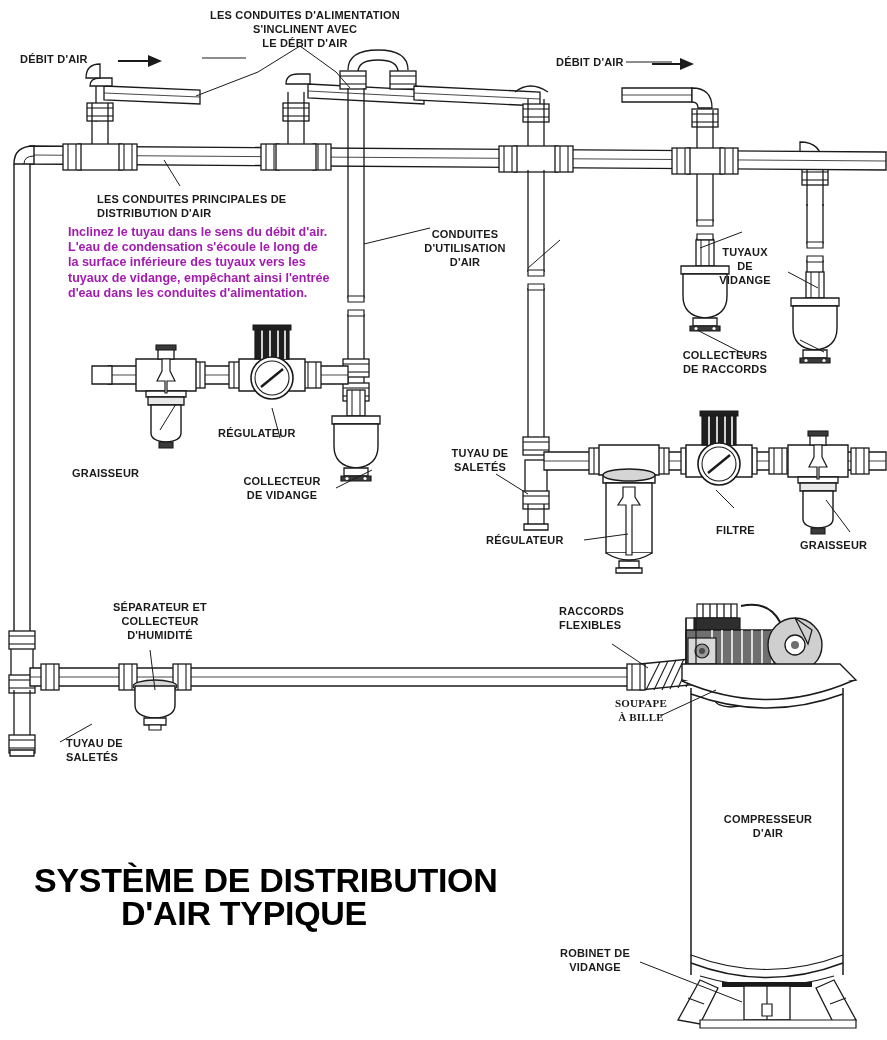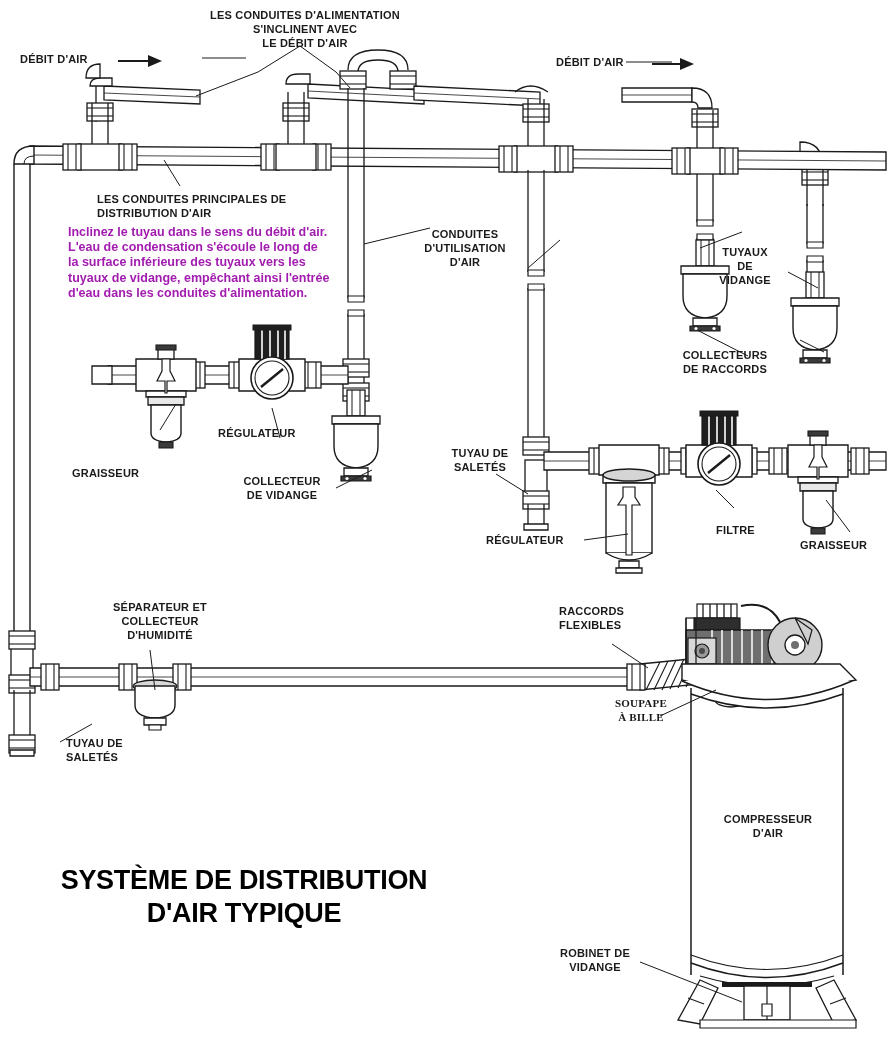--- a/index.html
+++ b/index.html
@@ -5,21 +5,21 @@
   html,body{margin:0;padding:0;background:#ffffff;}
   body{width:887px;height:1040px;font-family:"Liberation Sans",sans-serif;color:#000;}
   #stage{position:relative;width:887px;height:1040px;overflow:hidden;background:#fff;}
   svg{display:block;}
   .lbl{position:absolute;font-family:"Liberation Sans",sans-serif;font-weight:bold;
        font-size:11px;line-height:14px;color:#1a1a1a;letter-spacing:.2px;white-space:pre;}
   .lbl.c{text-align:center;}
   .body-txt{position:absolute;font-family:"Liberation Sans",sans-serif;font-size:12.5px;
        line-height:15.2px;color:#a21caf;font-weight:bold;white-space:pre;}
   #title{position:absolute;font-family:"Liberation Sans",sans-serif;font-weight:bold;
-       font-size:27px;line-height:33px;letter-spacing:-.3px;color:#000;white-space:pre;}
+       font-size:34px;line-height:33px;letter-spacing:-.3px;color:#000;white-space:pre;}
 </style>
 </head>
 <body>
 
 <div id="stage">
 
 <svg width="887" height="1040" viewBox="0 0 887 1040">
   <defs>
     <g id="coupling-h">
       <rect x="-9" y="-13" width="18" height="26" fill="#fff" stroke="#1a1a1a" stroke-width="1.3"></rect>

